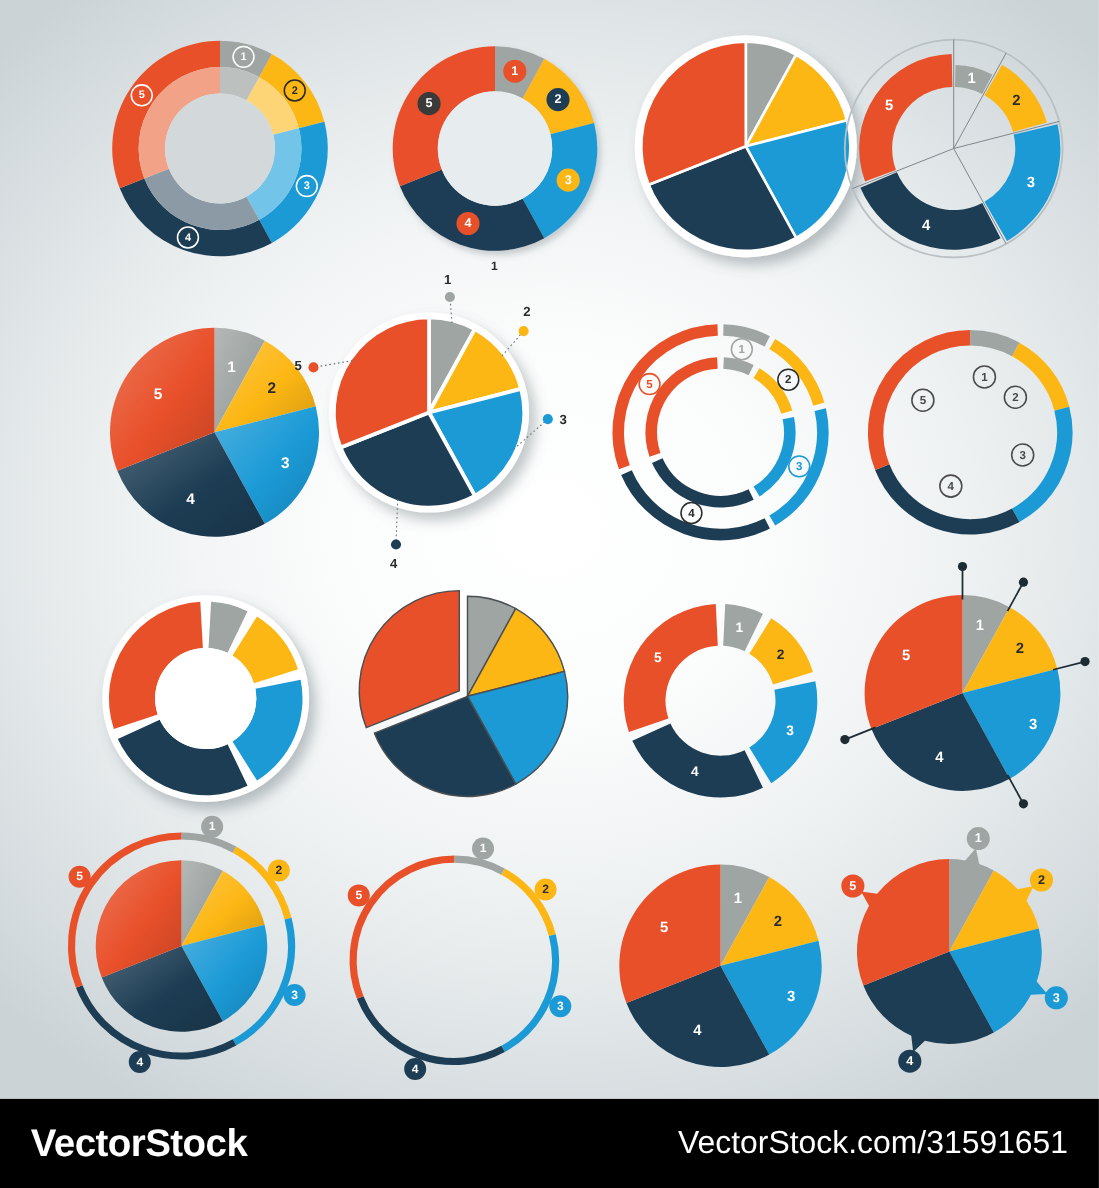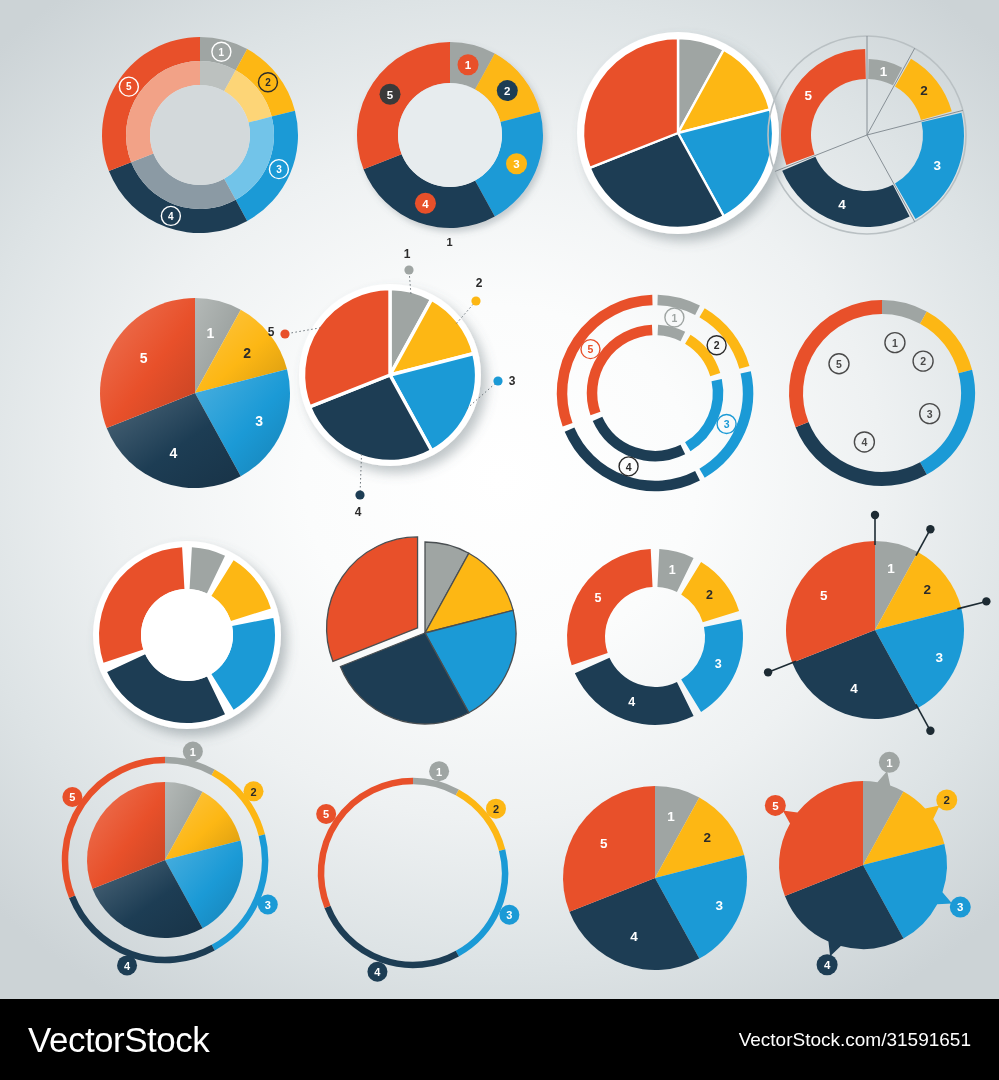--- a/index.html
+++ b/index.html
@@ -45,27 +45,27 @@
     width: 999px; height: 81px;
     background: #000000;
     display: flex;
     align-items: center;
     justify-content: space-between;
     padding: 0 28px;
   }
   #footer .brand {
     color: #ffffff;
     font-size: 35px;
-    font-weight: normal;
+    font-weight: bold;
     letter-spacing: -0.5px;
     font-family: "Liberation Sans", sans-serif;
   }
   #footer .url {
     color: #ffffff;
-    font-size: 19px;
+    font-size: 29px;
     font-family: "Liberation Sans", sans-serif;
   }
 </style>
 </head>
 <body>
 
 <div id="stage">
   <div id="canvas">
     <div id="grid">
         <div class="cell" style="left: 75px; top: 10px;">

